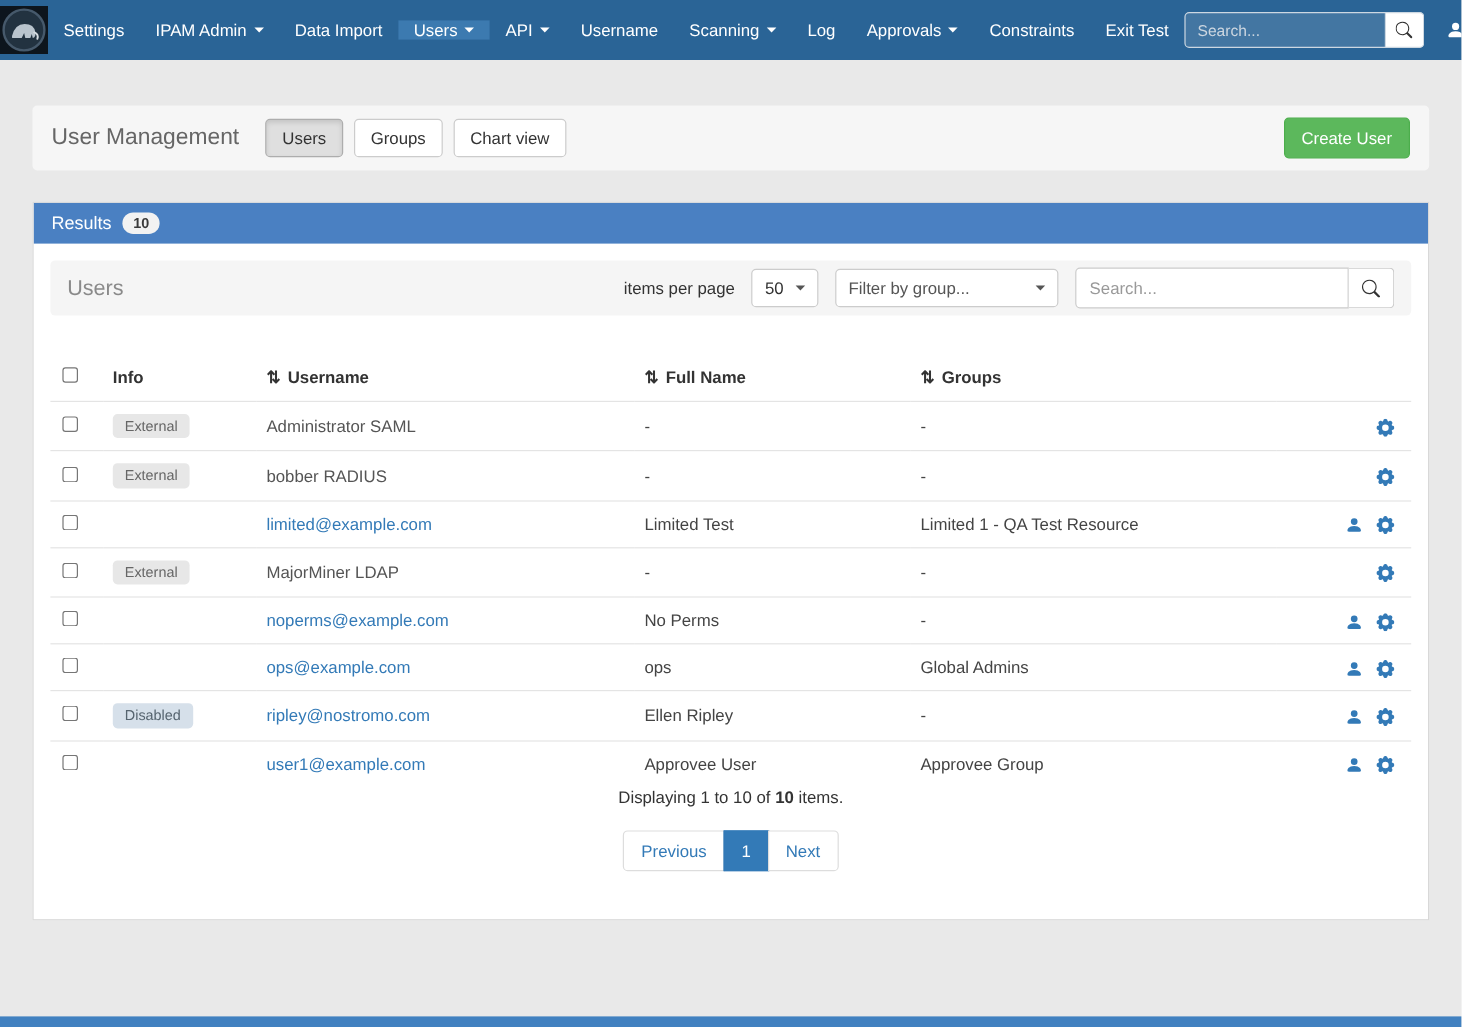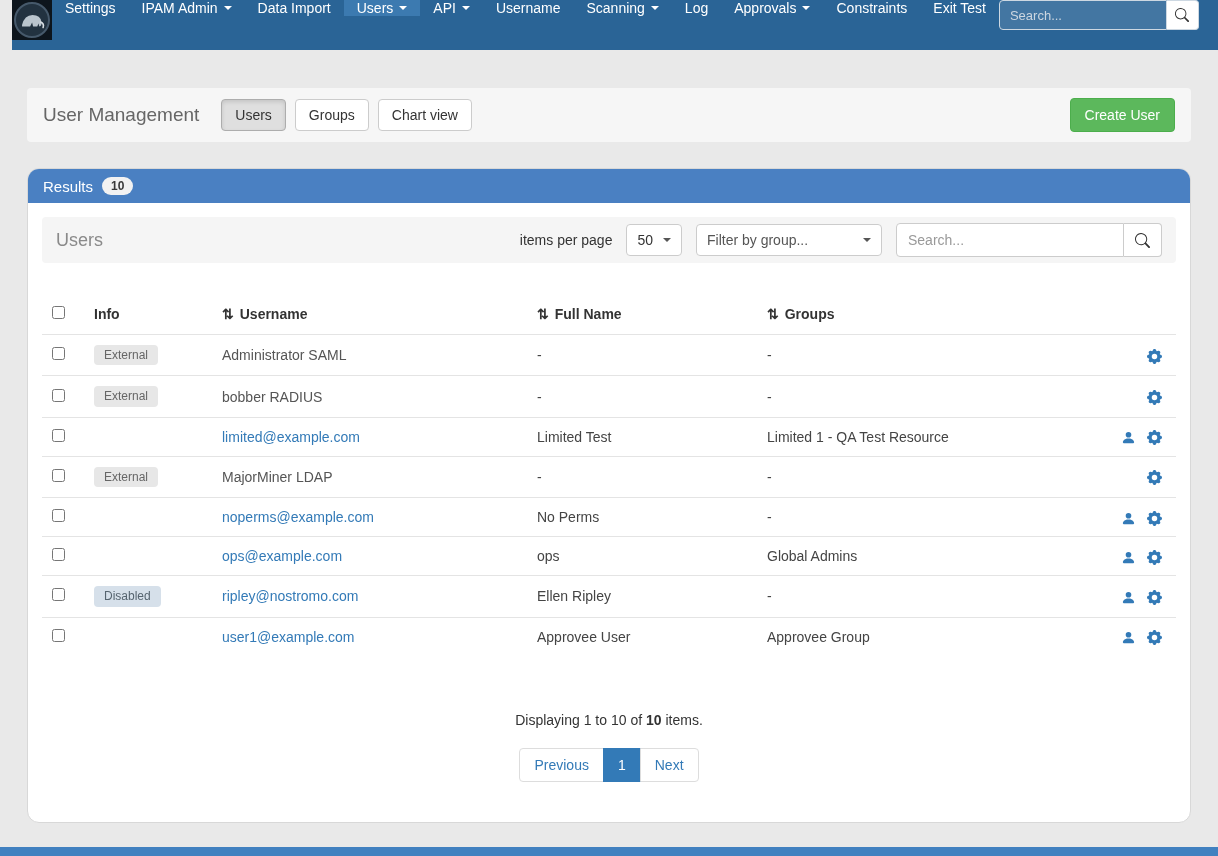--- a/index.html
+++ b/index.html
@@ -12,23 +12,22 @@
     font-family: "Liberation Sans", sans-serif;
     font-size: 14px;
     color: #333;
   }
 
   
   .navbar {
     height: 50px;
     background: #2a6496;
     display: flex;
-    align-items: flex-start;
+    align-items: center;
     flex-shrink: 0;
-    margin-left: 12px;
   }
   .logo-block {
     width: 62px;
     background: #0d151d;
     display: flex;
     align-items: center;
     justify-content: center;
   }
   .nav-menu {
     display: flex;
@@ -128,21 +127,21 @@
     font-size: 14px;
     cursor: pointer;
     font-family: inherit;
   }
 
   
   .results-panel {
     margin-top: 26px;
     background: #fff;
     border: 1px solid #d8d8d8;
-    border-radius: 12px;
+    border-radius: 0;
     overflow: hidden;
   }
   .results-header {
     background: #4a80c2;
     color: #fff;
     padding: 8px 15px;
     font-size: 15px;
     display: flex;
     align-items: center;
   }
@@ -253,21 +252,21 @@
     padding: 3px 10px;
     font-size: 12px;
     border-radius: 4px;
     line-height: 1.2;
   }
   .badge-external { background: #e7e7e7; color: #666; }
   .badge-disabled { background: #d6e0ea; color: #56646f; }
   .action-icon { margin-left: 11px; cursor: pointer; color: #337ab7; }
 
   
-  .display-text { text-align: center; margin-top: 56px; color: #333; }
+  .display-text { text-align: center; color: #333; }
   .pagination-wrap { display: flex; justify-content: center; margin-top: 20px; }
   .pagination { display: inline-flex; }
   .page-btn {
     padding: 8px 14px;
     border: 1px solid #ddd;
     background: #fff;
     color: #337ab7;
     cursor: pointer;
     margin-left: -1px;
     font-size: 14px;

